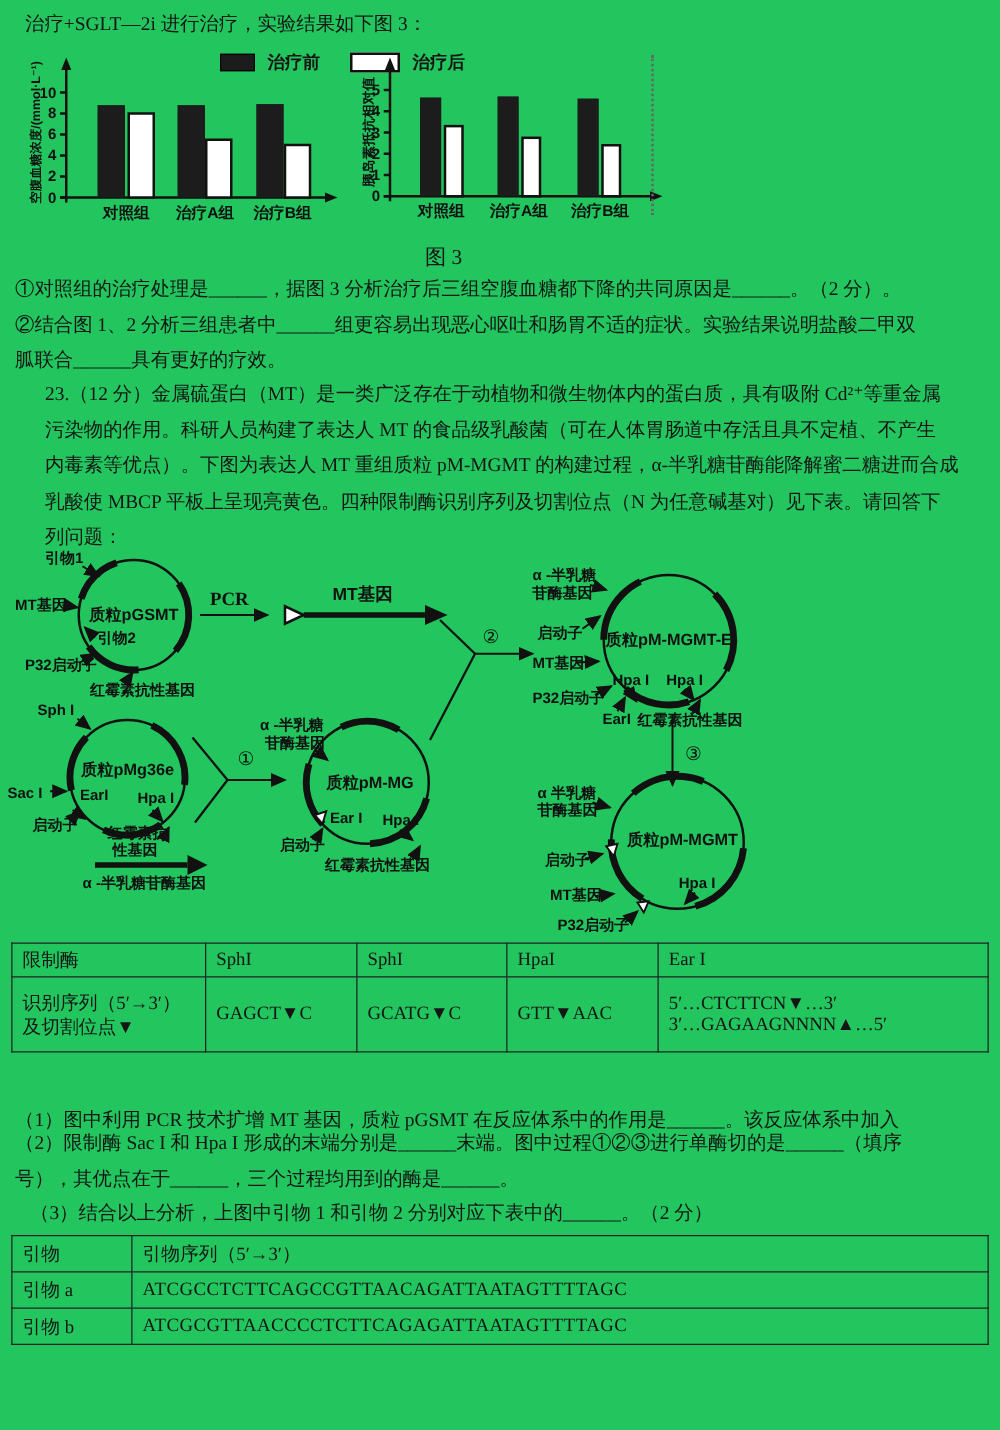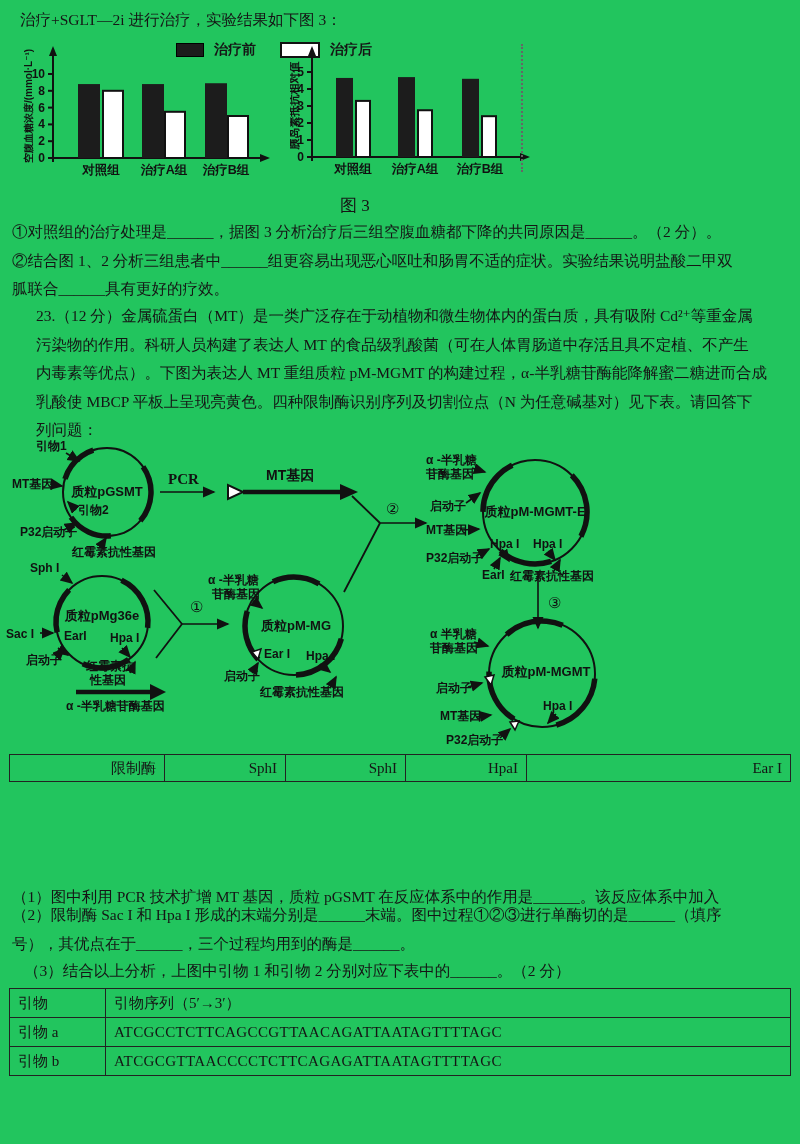--- a/index.html
+++ b/index.html
@@ -24,21 +24,21 @@
   .dserif{font:bold 15px "Liberation Serif",serif;fill:#111;}
   .ring{fill:none;stroke:#111;stroke-width:2;}
   .seg{fill:none;stroke:#111;stroke-width:5.5;}
   .ld{stroke:#111;stroke-width:1.6;fill:none;marker-end:url(#m);}
   .ln{stroke:#111;stroke-width:1.8;fill:none;}
   .thk{stroke:#111;stroke-width:4.5;fill:none;}
   
   table{border-collapse:collapse;table-layout:fixed;width:100%;}
   td,th{border:1.6px solid #222;font-size:15px;font-weight:normal;
         font-family:"Liberation Serif","DejaVu Serif",serif;padding:2px 8px;}
-  .tc{text-align:right;}
+  .tc{text-align:left;}
   .tl{text-align:left;}
   .seq{letter-spacing:0.4px;margin-top:29px;}
 </style>
 </head>
 <body>
 <div id="page">
 
 <div class="abs line" style="left:20px;top:6px;">治疗+SGLT—2i 进行治疗，实验结果如下图 3：</div>
 
 <div class="abs legend" style="left:176px;top:41px;">
@@ -251,20 +251,33 @@
           <col style="width:264px">
         </colgroup>
     <tbody>
           <tr style="height:27px;">
       <td class="tc">限制酶</td>
       <td class="tc">SphI</td>
       <td class="tc">SphI</td>
       <td class="tc">HpaI</td>
       <td class="tc">Ear I</td>
     </tr>
+    <tr style="height:60px;">
+      <td class="tl">
+        <div>识别序列（5′→3′）</div>
+        <div>及切割位点▼</div>
+      </td>
+      <td class="tc">GAGCT▼C</td>
+      <td class="tc">GCATG▼C</td>
+      <td class="tc">GTT▼AAC</td>
+      <td class="tl">
+        <div>5′…CTCTTCN▼…3′</div>
+        <div>3′…GAGAAGNNNN▲…5′</div>
+      </td>
+    </tr>
   </tbody>
       </table>
 </div>
 
 <div class="abs" style="left:12px;top:843px;margin-top:40px;">
   <div class="line">（1）图中利用 PCR 技术扩增 MT 基因，质粒 pGSMT 在反应体系中的作用是______。该反应体系中加入</div>
 </div>
 <div class="abs" style="left:12px;top:901px;">
   <div class="line">（2）限制酶 Sac I 和 Hpa I 形成的末端分别是______末端。图中过程①②③进行单酶切的是______（填序</div>
   <div class="line">号），其优点在于______，三个过程均用到的酶是______。</div>

